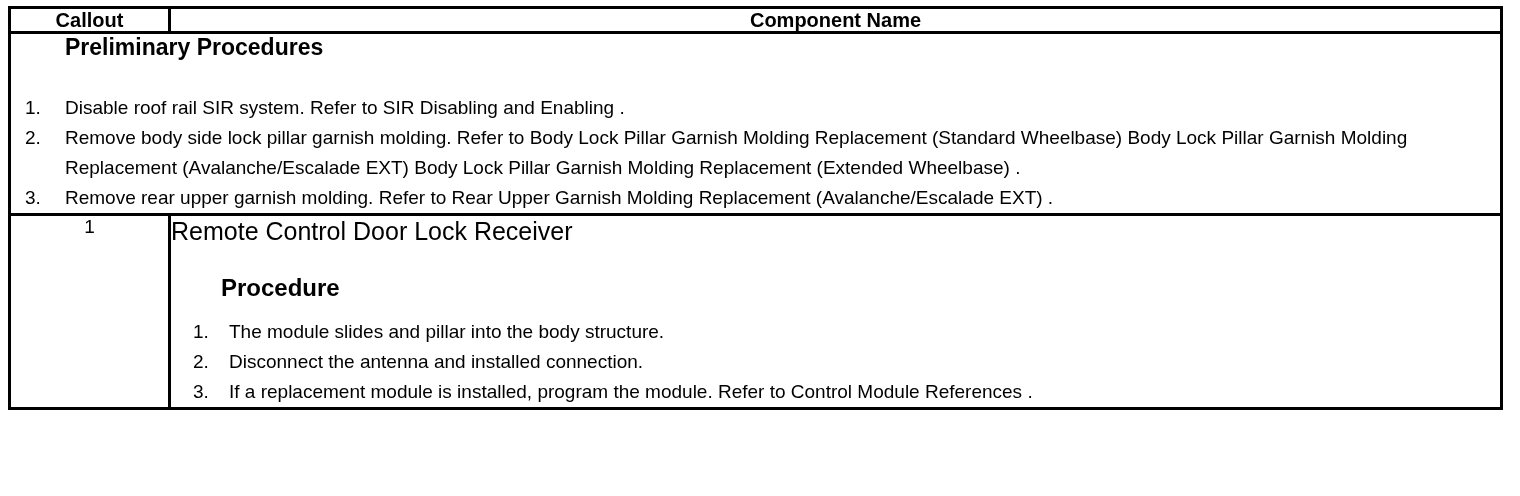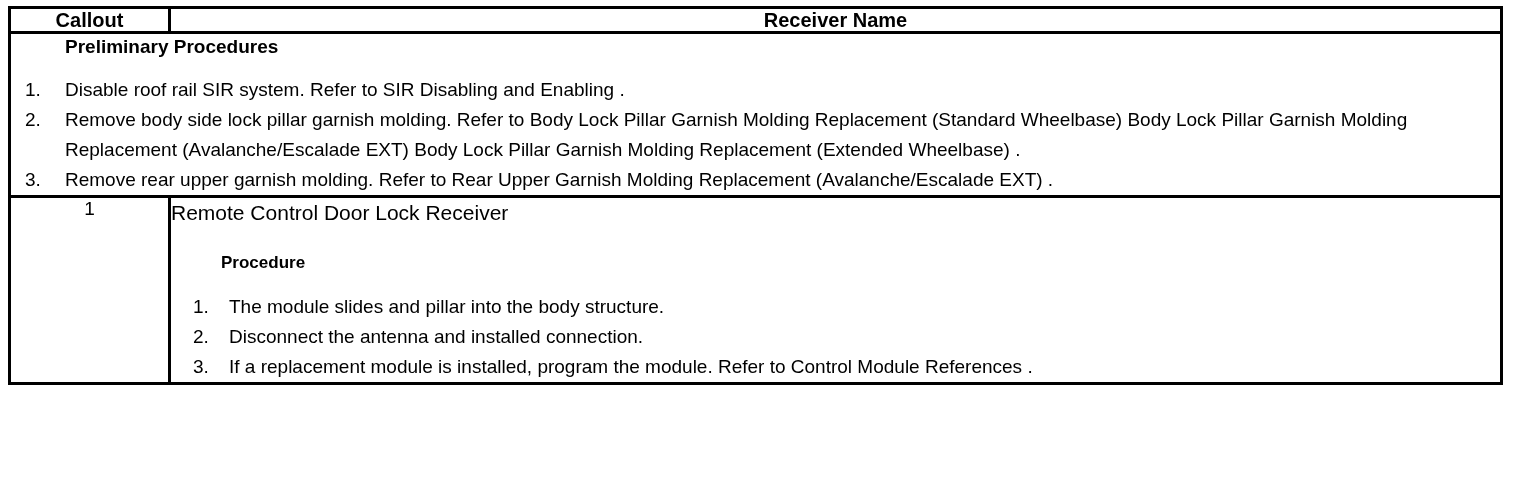--- a/index.html
+++ b/index.html
@@ -51,23 +51,23 @@
     padding: 7px 4px 8px 4px;
     white-space: nowrap;
   }
 
   
   .prelim-cell {
     padding: 8px 10px 7px 10px;
   }
   .prelim-title {
     font-weight: bold;
-    font-size: 19px;
-    line-height: 22px;
-    margin: 2px 0 0 54px;
+    font-size: 23px;
+    line-height: 22px;
+    margin: 2px 0 18px 54px;
   }
   .spacer-sm { height: 17px; }
 
   ol.olist {
     list-style: none;
     margin: 0;
     padding: 0;
   }
   ol.olist > li {
     position: relative;
@@ -92,28 +92,28 @@
     text-align: center;
     vertical-align: middle;
     font-size: 19px;
     line-height: 22px;
   }
 
   .comp-cell {
     padding: 8px 10px 6px 8px;
   }
   .comp-title {
-    font-size: 21px;
+    font-size: 25px;
     line-height: 26px;
-    margin: 2px 0 4px 0;
+    margin: 2px 0 11px 0;
   }
   .spacer-md { height: 22px; }
   .proc-title {
     font-weight: bold;
-    font-size: 17px;
+    font-size: 24px;
     line-height: 22px;
     margin: 0 0 0 50px;
   }
   .spacer-sm2 { height: 18px; }
 
   ol.plist {
     list-style: none;
     margin: 0;
     padding: 0;
   }
@@ -138,21 +138,21 @@
 
   <table class="spec">
     <colgroup>
       <col class="c-callout">
       <col class="c-name">
     </colgroup>
 
     <thead>
       <tr>
         <th class="hdr-cell">Callout</th>
-        <th class="hdr-cell">Receiver Name</th>
+        <th class="hdr-cell">Component Name</th>
       </tr>
     </thead>
 
     <tbody>
 
       <tr>
         <td class="prelim-cell" colspan="2">
 
           <div class="prelim-title">Preliminary Procedures</div>
 

